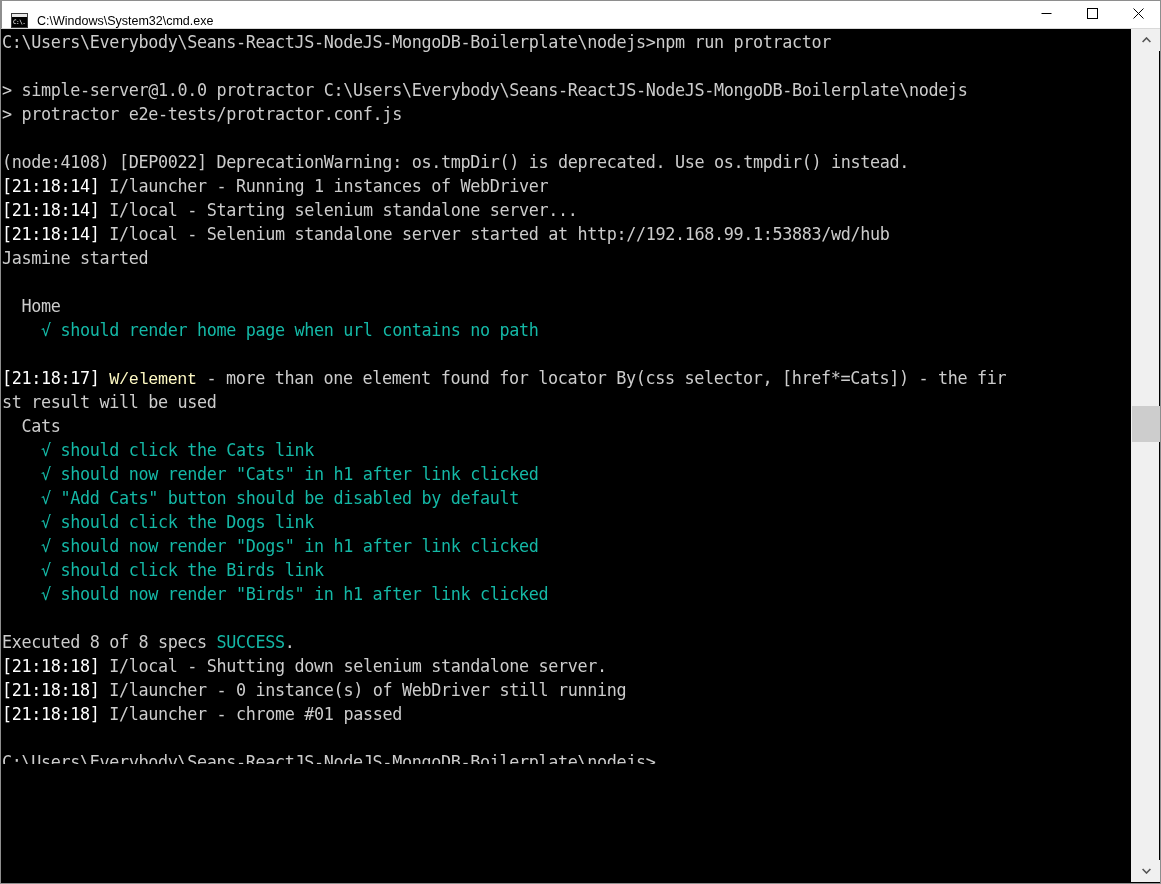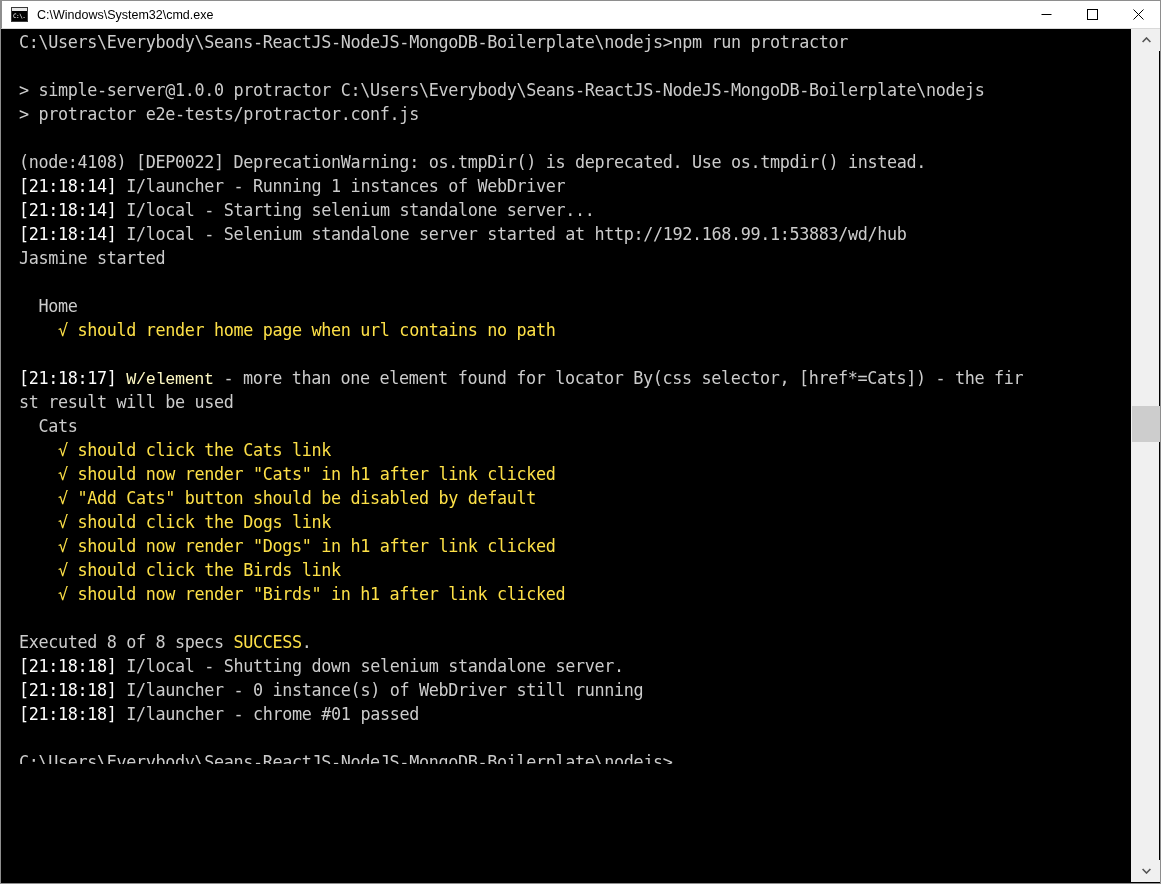--- a/index.html
+++ b/index.html
@@ -31,21 +31,21 @@
     top: 0; left: 0;
     width: 1161px;
     height: 29px;
     box-sizing: border-box;
     background: #ffffff;
     border-top: 1px solid #8e8e8e;
     border-left: 1px solid #8e8e8e;
     border-right: 1px solid #8e8e8e;
     border-bottom: 1px solid #d9d9d9;
     display: flex;
-    align-items: center;
+    align-items: flex-end;
   }
   .title-icon {
     width: 17px;
     height: 15px;
     margin-left: 9px;
     margin-right: 9px;
     box-sizing: border-box;
     background: #000000;
     border: 1px solid #3a3a3a;
     position: relative;
@@ -90,21 +90,21 @@
     line-height: 1;
     font-family: "Liberation Sans", sans-serif;
     user-select: none;
   }
   .win-btn svg { display: block; }
 
   
   .console {
     position: absolute;
     top: 29px;
-    left: 18px;
+    left: 1px;
     width: 1131px;
     height: 735px;
     background: #000000;
     overflow: hidden;
     box-sizing: border-box;
     padding-left: 0px;
   }
   .lines {
     position: absolute;
     top: 1px;
@@ -113,21 +113,21 @@
     font-family: "DejaVu Sans Mono", "Liberation Mono", monospace;
     font-size: 16.8px;
     line-height: 24px;
     letter-spacing: -0.35px;
     white-space: pre;
     color: #cccccc;
   }
   .ln { height: 24px; }
   .c-white  { color: #cccccc; }
   .c-gray   { color: #ffffff; }
-  .c-green  { color: #fde047; }
+  .c-green  { color: #14b8a6; }
   .c-olive  { color: #fef9c3; font-family: Liberation Mono, monospace; }
   .cursor {
     display: inline-block;
     width: 11px;
     height: 4px;
     background: #cccccc;
     vertical-align: -1px;
     margin-left: 1px;
   }
 

